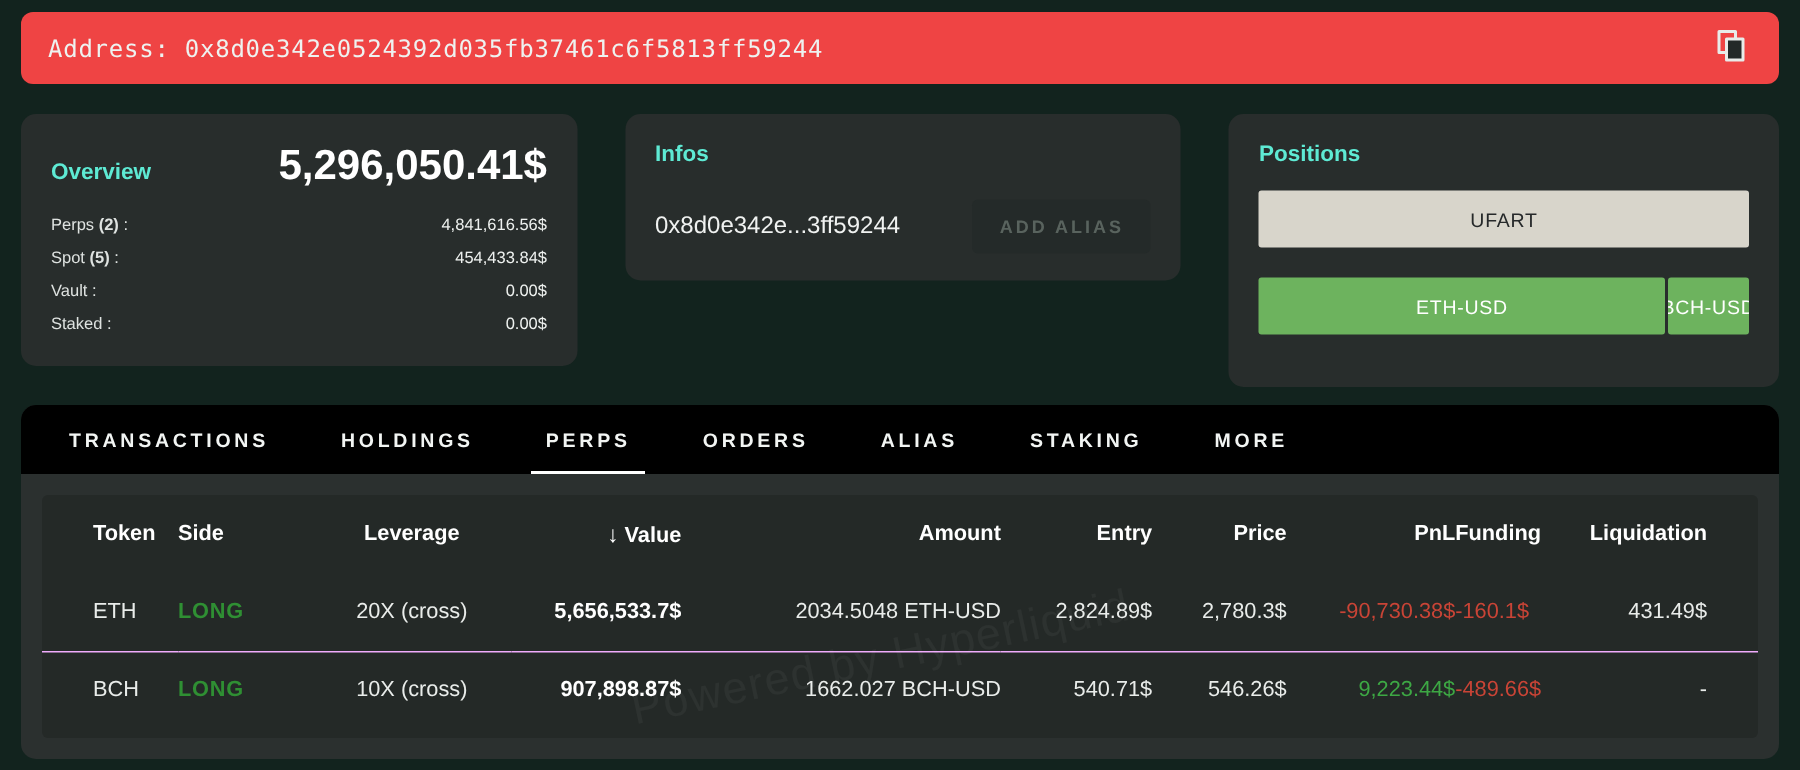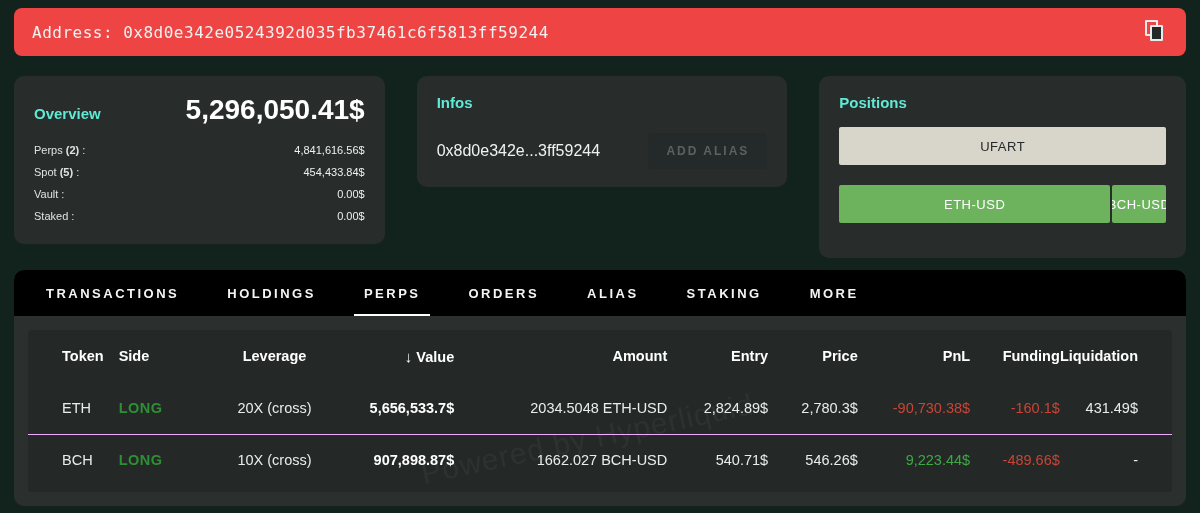--- a/index.html
+++ b/index.html
@@ -149,21 +149,21 @@
   tr { border-bottom:1px solid #f0abfc; }
   tr:last-child { border-bottom:none; }
   .c-token   { width:8%;  text-align:left;  padding-left:34px; }
   .c-side    { width:8%;  text-align:left; }
   .c-lev     { width:12%; text-align:center; }
   .c-value   { width:10%; text-align:right; }
   .c-amount  { width:19%; text-align:right; }
   .c-entry   { width:9%;  text-align:right; }
   .c-price   { width:8%;  text-align:right; }
   .c-pnl     { width:10%; text-align:right; }
-  .c-funding { width:8%;  text-align:right; }
+  .c-funding { width:8%;  text-align:left; }
   .c-liq     { width:8%;  text-align:right; padding-right:34px; }
   .sort-arrow { font-weight:bold; margin-right:4px; font-size:15px; }
   .side-long { color:#2f8f33; font-weight:bold; letter-spacing:0.5px; }
   .val-bold { font-weight:bold; color:#ffffff; }
   .neg { color:#c94436; }
   .pos { color:#3da844; }
   .watermark {
     position:absolute;
     left:390px; top:92px;
     font-size:30px;

